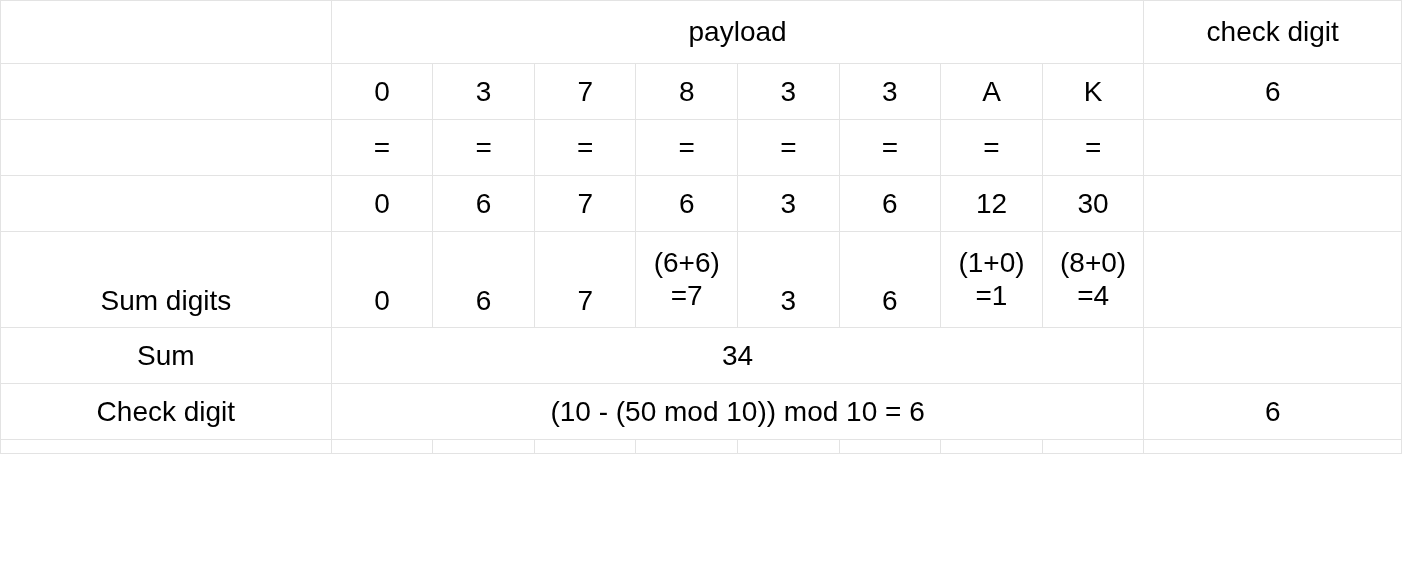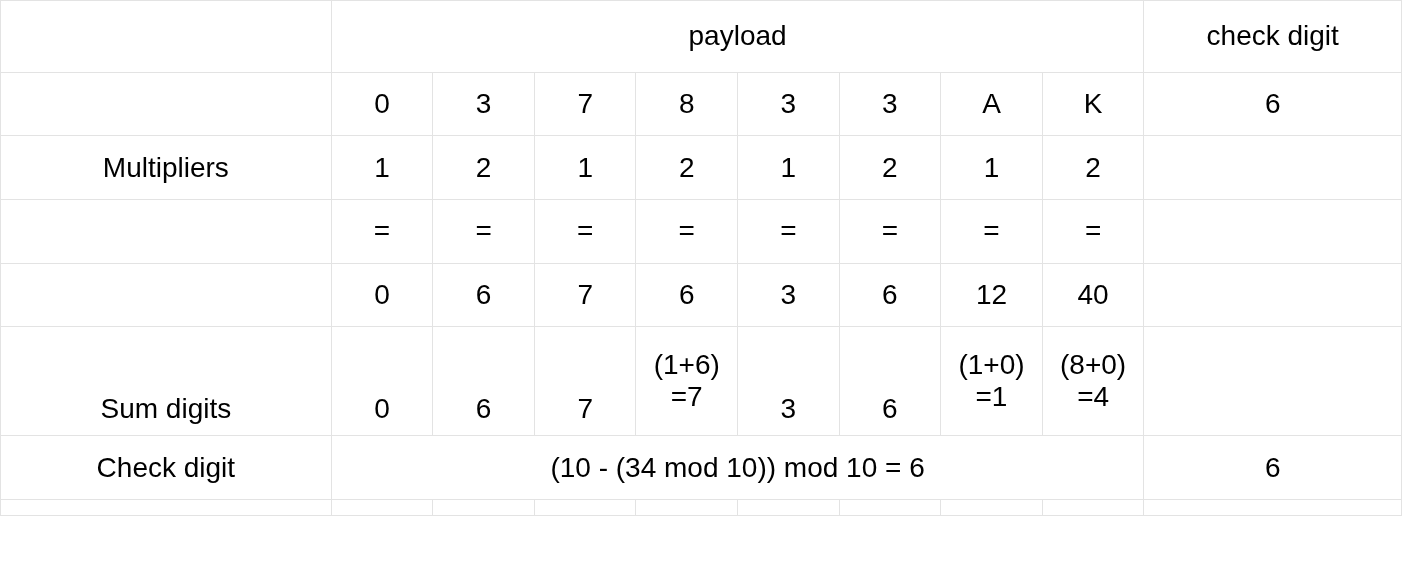--- a/index.html
+++ b/index.html
@@ -9,21 +9,21 @@
     height: 566px;
     font-family: Arial, Helvetica, sans-serif;
     font-size: 28px;
     color: #000;
     background: #fff;
     overflow: hidden;
   }
   .sheet {
     position: relative;
     width: 1402px;
-    height: 516px;
+    height: 440px;
     background: #fef9c3;
   }
   table.grid {
     border-collapse: collapse;
     width: 100%;
     height: 100%;
     table-layout: fixed;
   }
   table.grid td, table.grid th {
     border: 1px solid #e3e3e3;
@@ -73,32 +73,20 @@
     <td>3</td>
     <td>7</td>
     <td>8</td>
     <td>3</td>
     <td>3</td>
     <td>A</td>
     <td>K</td>
     <td>6</td>
   </tr>
 
-  <tr class="row">
-    <td>Multipliers</td>
-    <td>1</td>
-    <td>2</td>
-    <td>1</td>
-    <td>2</td>
-    <td>1</td>
-    <td>2</td>
-    <td>1</td>
-    <td>2</td>
-    <td></td>
-  </tr>
 
   <tr class="row">
     <td></td>
     <td>=</td>
     <td>=</td>
     <td>=</td>
     <td>=</td>
     <td>=</td>
     <td>=</td>
     <td>=</td>
@@ -108,44 +96,49 @@
 
   <tr class="row">
     <td></td>
     <td>0</td>
     <td>6</td>
     <td>7</td>
     <td>6</td>
     <td>3</td>
     <td>6</td>
     <td>12</td>
-    <td>40</td>
+    <td>30</td>
     <td></td>
   </tr>
 
   <tr class="sumdig">
     <td style="vertical-align:bottom; padding-bottom:10px;">Sum digits</td>
     <td style="vertical-align:bottom; padding-bottom:10px;">0</td>
     <td style="vertical-align:bottom; padding-bottom:10px;">6</td>
     <td style="vertical-align:bottom; padding-bottom:10px;">7</td>
-    <td class="twoLine">(1+6)
+    <td class="twoLine">(6+6)
 =7</td>
     <td style="vertical-align:bottom; padding-bottom:10px;">3</td>
     <td style="vertical-align:bottom; padding-bottom:10px;">6</td>
     <td class="twoLine">(1+0)
 =1</td>
     <td class="twoLine">(8+0)
 =4</td>
     <td></td>
   </tr>
 
+  <tr class="row">
+    <td>Sum</td>
+    <td colspan="8">34</td>
+    <td></td>
+  </tr>
 
   <tr class="row">
     <td>Check digit</td>
-    <td colspan="8">(10 - (34 mod 10)) mod 10 = 6</td>
+    <td colspan="8">(10 - (50 mod 10)) mod 10 = 6</td>
     <td>6</td>
   </tr>
 
   <tr style="height:14px;">
     <td></td>
     <td></td>
     <td></td>
     <td></td>
     <td></td>
     <td></td>

